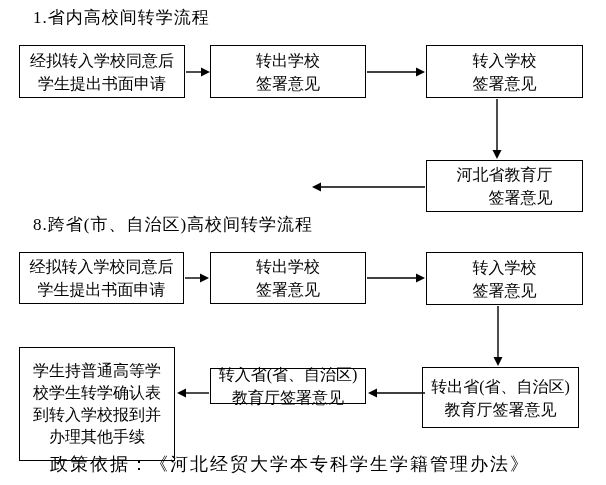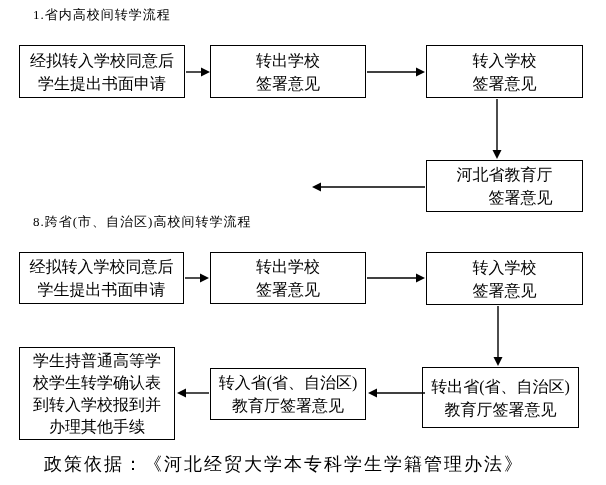--- a/index.html
+++ b/index.html
@@ -6,21 +6,21 @@
   .page{
     position:relative;
     width:606px;height:485px;
     background:#ffffff;
     color:#000000;
     font-family:"Liberation Serif","DejaVu Serif",serif;
     overflow:hidden;
   }
   .section-title{
     position:absolute;
-    font-size:13px;
+    font-size:17px;
     font-weight:400;
     white-space:nowrap;
     letter-spacing:1px;
   }
   .box{
     position:absolute;
     border:1px solid #000000;
     background:#ffffff;
     display:flex;
     align-items:center;
@@ -36,21 +36,21 @@
   .arrows{
     position:absolute;
     left:0;top:0;
     width:606px;height:485px;
     pointer-events:none;
   }
   .arrows line{stroke:#000000;stroke-width:1.4;}
   .arrows polygon{fill:#000000;stroke:none;}
   .policy{
     position:absolute;
-    left:44px;top:452px;
+    left:50px;top:452px;
     font-size:18px;
     letter-spacing:2px;
     white-space:nowrap;
   }
 </style>
 </head>
 <body>
 
 <div class="page">
 
@@ -68,23 +68,23 @@
   <div class="section-title" style="left:33px;top:213px;">8.跨省(市、自治区)高校间转学流程</div>
 
   <div class="box" style="left:19px;top:252px;width:165px;height:52px;">经拟转入学校同意后
 学生提出书面申请</div>
   <div class="box" style="left:210px;top:252px;width:156px;height:52px;">转出学校
 签署意见</div>
   <div class="box" style="left:426px;top:252px;width:157px;height:53px;">转入学校
 签署意见</div>
   <div class="box" style="left:422px;top:367px;width:157px;height:61px;font-family:Liberation Serif, serif;">转出省(省、自治区)
 教育厅签署意见</div>
-  <div class="box" style="left:210px;top:368px;width:156px;height:52px;">转入省(省、自治区)
+  <div class="box" style="left:210px;top:368px;width:156px;height:36px;">转入省(省、自治区)
 教育厅签署意见</div>
-  <div class="box small-lh" style="left:19px;top:347px;width:156px;height:93px;">学生持普通高等学
+  <div class="box small-lh" style="left:19px;top:347px;width:156px;height:114px;">学生持普通高等学
 校学生转学确认表
 到转入学校报到并
 办理其他手续</div>
 
   <svg class="arrows" viewBox="0 0 606 485">
 
     <g>
       <line x1="186" y1="72" x2="202" y2="72"></line>
       <polygon points="201,67.5 201,76.5 210,72"></polygon>
     </g>

